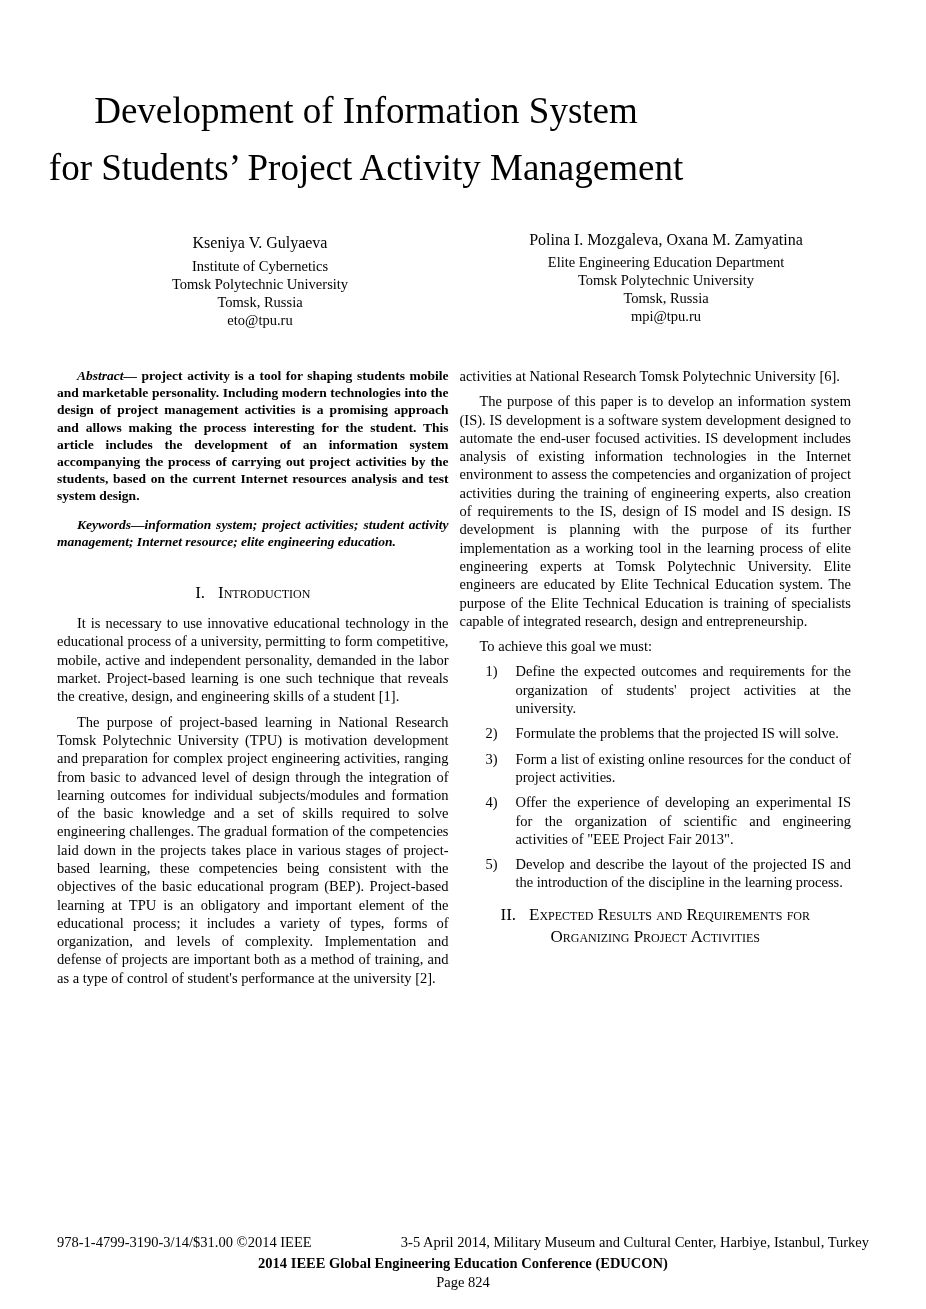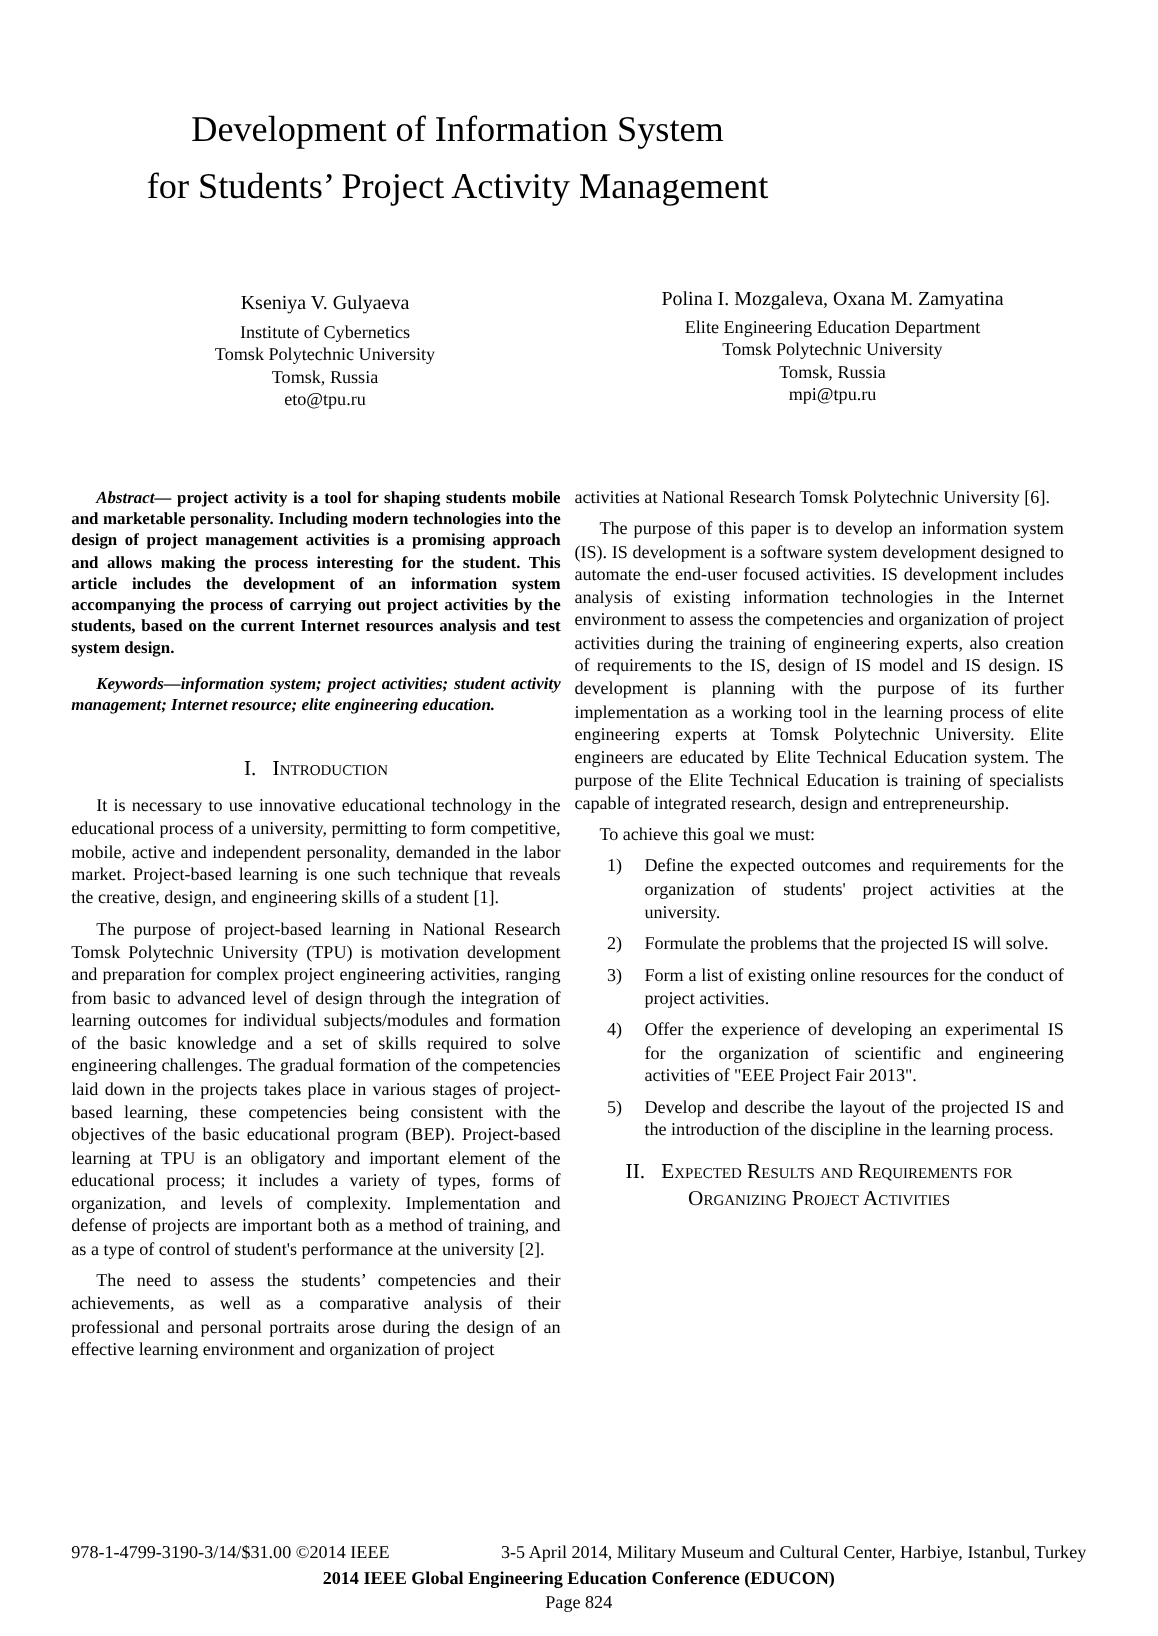--- a/index.html
+++ b/index.html
@@ -7,30 +7,30 @@
   body {
     width: 926px; height: 1309px;
     background: #ffffff; color: #000000;
     font-family: "Liberation Serif", "DejaVu Serif", serif;
   }
   .page { position: relative; width: 926px; height: 1309px; overflow: hidden; background: #fff; }
 
   .title {
     position: absolute; top: 82px; left: 0; width: 732px;
     margin: 0; text-align: center; font-weight: 400;
-    font-size: 29px; line-height: 1.55;
+    font-size: 37px; line-height: 1.55;
   }
   .title-line { display: block; }
 
   .authors { position: absolute; top: 226px; left: 57px; width: 812px; display: flex; align-items: center; }
   .author-block { width: 50%; text-align: center; font-size: 14.5px; line-height: 1.24; }
   .author-left { padding-top: 7px; }
   .author-name { font-size: 16px; margin-bottom: 5px; }
 
-  .columns { position: absolute; top: 389px; left: 57px; width: 812px; display: flex; gap: 11px; }
+  .columns { position: absolute; top: 367px; left: 57px; width: 812px; display: flex; gap: 11px; }
   .col { width: 391.5px; font-size: 14.5px; line-height: 18.3px; text-align: justify; }
 
   p { margin: 0 0 7px 0; }
   .para { text-indent: 20px; }
   .no-indent { text-indent: 0; }
 
   .abstract { font-size: 13.5px; font-weight: bold; text-indent: 20px; margin-bottom: 11px; line-height: 17.2px; }
   .abstract-label { font-style: italic; }
   .keywords { font-size: 13.5px; font-weight: bold; font-style: italic; text-indent: 20px; margin-bottom: 32px; line-height: 17.2px; }
 
@@ -77,21 +77,20 @@
 
     <div class="col">
       <p class="abstract"><span class="abstract-label">Abstract—</span><span> project activity is a tool for shaping students mobile and marketable personality. Including modern technologies into the design of project management activities is a promising approach and allows making the process interesting for the student. This article includes the development of an information system accompanying the process of carrying out project activities by the students, based on the current Internet resources analysis and test system design.</span></p>
 
       <p class="keywords"><span>Keywords—</span><span>information system; project activities; student activity management; Internet resource; elite engineering education.</span></p>
 
       <h2 class="section-heading"><span class="sec-num">I.</span><span class="sec-caps">Introduction</span></h2>
 
       <p class="para">It is necessary to use innovative educational technology in the educational process of a university, permitting to form competitive, mobile, active and independent personality, demanded in the labor market. Project-based learning is one such technique that reveals the creative, design, and engineering skills of a student [1].</p>
       <p class="para">The purpose of project-based learning in National Research Tomsk Polytechnic University (TPU) is motivation development and preparation for complex project engineering activities, ranging from basic to advanced level of design through the integration of learning outcomes for individual subjects/modules and formation of the basic knowledge and a set of skills required to solve engineering challenges. The gradual formation of the competencies laid down in the projects takes place in various stages of project-based learning, these competencies being consistent with the objectives of the basic educational program (BEP). Project-based learning at TPU is an obligatory and important element of the educational process; it includes a variety of types, forms of organization, and levels of complexity. Implementation and defense of projects are important both as a method of training, and as a type of control of student's performance at the university [2].</p>
-      <p class="para">The need to assess the students’ competencies and their achievements, as well as a comparative analysis of their professional and personal portraits arose during the design of an effective learning environment and organization of project</p>
     </div>
 
     <div class="col">
       <p class="para no-indent">activities at National Research Tomsk Polytechnic University [6].</p>
       <p class="para">The purpose of this paper is to develop an information system (IS). IS development is a software system development designed to automate the end-user focused activities. IS development includes analysis of existing information technologies in the Internet environment to assess the competencies and organization of project activities during the training of engineering experts, also creation of requirements to the IS, design of IS model and IS design. IS development is planning with the purpose of its further implementation as a working tool in the learning process of elite engineering experts at Tomsk Polytechnic University. Elite engineers are educated by Elite Technical Education system. The purpose of the Elite Technical Education is training of specialists capable of integrated research, design and entrepreneurship.</p>
       <p class="para">To achieve this goal we must:</p>
 
       <div class="goal">
         <span class="goal-num">1)</span>
         <span class="goal-text">Define the expected outcomes and requirements for the organization of students' project activities at the university.</span>

